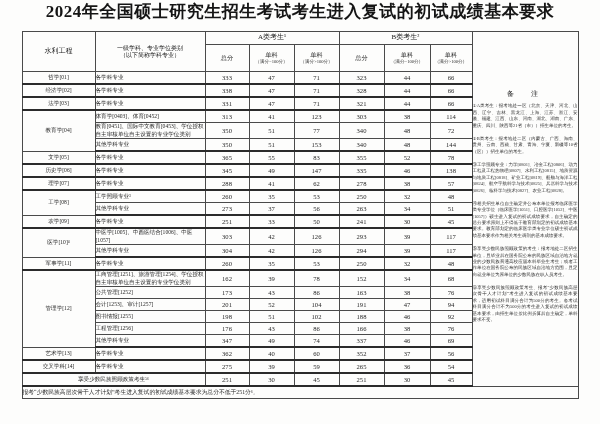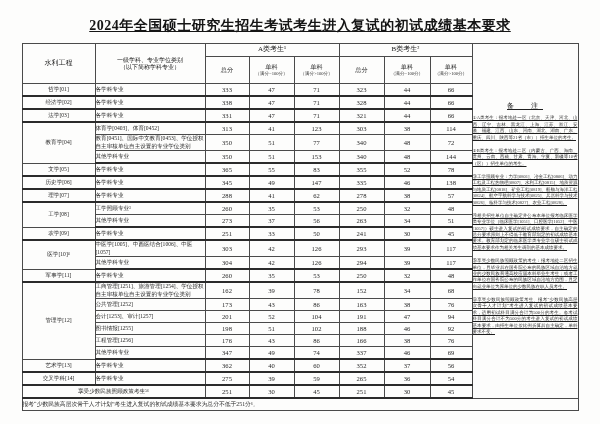--- a/index.html
+++ b/index.html
@@ -9,27 +9,25 @@
     background: #ffffff;
     font-family: "Liberation Serif", "DejaVu Serif", serif;
     color: #1f1f1f;
   }
   .page {
     position: relative;
     width: 600px; height: 424px;
     background: #fdfdfc;
   }
   .doc-title {
-    padding-top: 17px;
-    text-align: center;
-    font-size: 14px;
+    text-align: center;
+    font-size: 17px;
     font-weight: bold;
     letter-spacing: 0.5px;
     color: #151515;
-    text-decoration: underline;
   }
   table.score-table {
     border-collapse: collapse;
     table-layout: fixed;
     width: 556px;
     margin: 8px auto 0 auto;
     border: 1.5px solid #2a2a2a;
   }
   .score-table td, .score-table th {
     border: 1px solid #4a4a4a;
@@ -66,21 +64,20 @@
   .num-cell {
     font-size: 6.6px;
     text-align: center;
     height: 11px;
     color: #2a2a2a;
   }
   
   .remarks-cell {
     vertical-align: top;
     padding: 2px 3px;
-    text-decoration: underline;
   }
   .remarks-title {
     text-align: center;
     font-size: 7px;
     letter-spacing: 5px;
     padding: 2px 0 4px 0;
     color: #222;
   }
   .remarks-cell p {
     margin: 0 0 7px 0;

